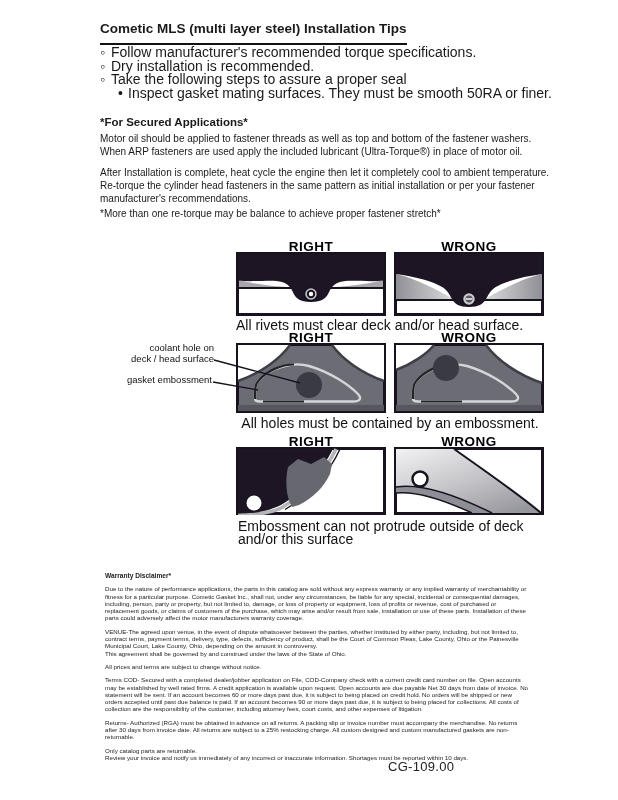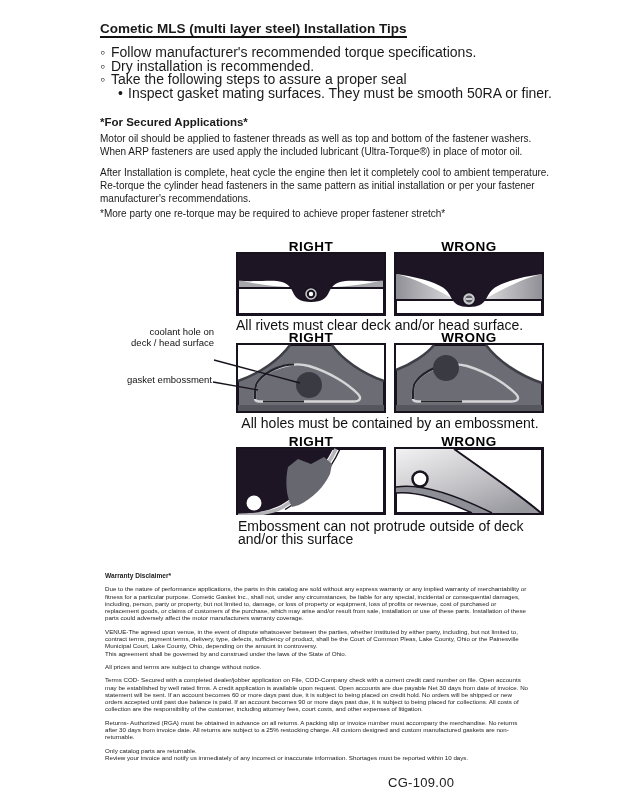--- a/index.html
+++ b/index.html
@@ -1,20 +1,20 @@
 <!DOCTYPE html>
 <html><head>
 <meta charset="utf-8">
 <style>
   html,body{margin:0;padding:0;background:#ffffff;}
   .page{position:relative;width:618px;height:800px;background:#ffffff;
         font-family:"Liberation Sans", sans-serif;color:#1a1a1a;overflow:hidden;}
 
   .title{position:absolute;left:100px;top:21px;margin:0;font-size:13.5px;font-weight:bold;
-         border-bottom:2px solid #111;padding-bottom:0;white-space:nowrap;}
+         border-bottom:2px solid #111;padding-bottom:7px;white-space:nowrap;}
 
   ul.tips{position:absolute;left:100px;top:46px;width:452px;margin:0;padding:0;
           list-style:none;font-size:14px;line-height:13.6px;}
   ul.tips li{position:relative;padding-left:11px;}
   ul.tips li.lv1::before{content:"\25E6";position:absolute;left:0;top:0;}
   ul.tips li.lv2{margin-left:17px;}
   ul.tips li.lv2::before{content:"\2022";position:absolute;left:1px;top:0;}
 
   .diesel-h{position:absolute;left:100px;top:116px;margin:0;font-size:11.5px;font-weight:bold;}
   .para{position:absolute;left:100px;width:452px;margin:0;font-size:10px;line-height:13px;}
@@ -24,50 +24,50 @@
               font-size:13.5px;font-weight:600;letter-spacing:0.5px;color:#000000;}
   .dg-headers span{width:150px;text-align:center;}
   .dg-panels{position:absolute;left:236px;display:flex;gap:8px;}
   .dg-panels svg{display:block;}
   .caption{position:absolute;margin:0;font-size:14px;line-height:13px;color:#111;}
   .cap1{left:236px;top:319px;}
   .cap2{left:236px;top:417px;width:308px;text-align:center;}
   .cap3{left:238px;top:520px;width:300px;}
 
   .ann{position:absolute;left:100px;text-align:right;font-size:9.5px;line-height:11px;color:#111;}
-  .ann-coolant{top:326px;width:114px;}
+  .ann-coolant{top:342px;width:114px;}
   .ann-emboss{top:374px;width:112px;}
   .ann span{display:block;}
   .leader-overlay{position:absolute;left:100px;top:333px;pointer-events:none;z-index:5;}
 
   .disclaimer{position:absolute;left:105px;top:572px;width:424px;font-size:6.2px;line-height:7.3px;color:#222;}
   .disclaimer h2{margin:0 0 6px 0;font-size:6.6px;font-weight:bold;}
   .disclaimer p{margin:0;}
   .disclaimer p.gap{margin-top:6px;}
 
-  .footer-code{position:absolute;left:388px;top:759px;font-size:13px;letter-spacing:0.3px;color:#222;margin-top:16px;}
+  .footer-code{position:absolute;left:388px;top:759px;font-size:13px;letter-spacing:0.3px;color:#222;}
 </style>
 </head>
 <body>
 
 <div class="page">
 
   <h1 class="title">Cometic MLS (multi layer steel) Installation Tips</h1>
 
   <ul class="tips">
     <li class="lv1">Follow manufacturer's recommended torque specifications.</li>
     <li class="lv1">Dry installation is recommended.</li>
     <li class="lv1">Take the following steps to assure a proper seal</li>
     <li class="lv2">Inspect gasket mating surfaces.  They must be smooth 50RA or finer.</li>
   </ul>
 
   <h2 class="diesel-h">*For Secured Applications*</h2>
   <p class="para p1">Motor oil should be applied to fastener threads as well as top and bottom of the fastener washers. When ARP fasteners are used apply the included lubricant (Ultra-Torque®) in place of motor oil.</p>
   <p class="para p2">After Installation is complete, heat cycle the engine then let it completely cool to ambient temperature. Re-torque the cylinder head fasteners in the same pattern as initial installation or per your fastener manufacturer's recommendations.</p>
-  <p class="para pnote">*More party one re-torque may be required to achieve proper fastener stretch*</p>
+  <p class="para pnote">*More than one re-torque may be balance to achieve proper fastener stretch*</p>
 
   <div class="dg-headers" style="top:239px;">
     <span>RIGHT</span>
     <span>WRONG</span>
   </div>
   <div class="dg-panels" style="top:252px;">
     <svg width="150" height="64" viewBox="0 0 150 64">
       <rect x="1.5" y="1.5" width="147" height="61" fill="#ffffff" stroke="#17121d" stroke-width="3"></rect>
       <path d="M3,28 C20,32.5 38,34.5 58,35.5 L3,35.5 Z" fill="#a6a6ab"></path>
       <path d="M147,28 C130,32.5 112,34.5 92,35.5 L147,35.5 Z" fill="#a6a6ab"></path>

